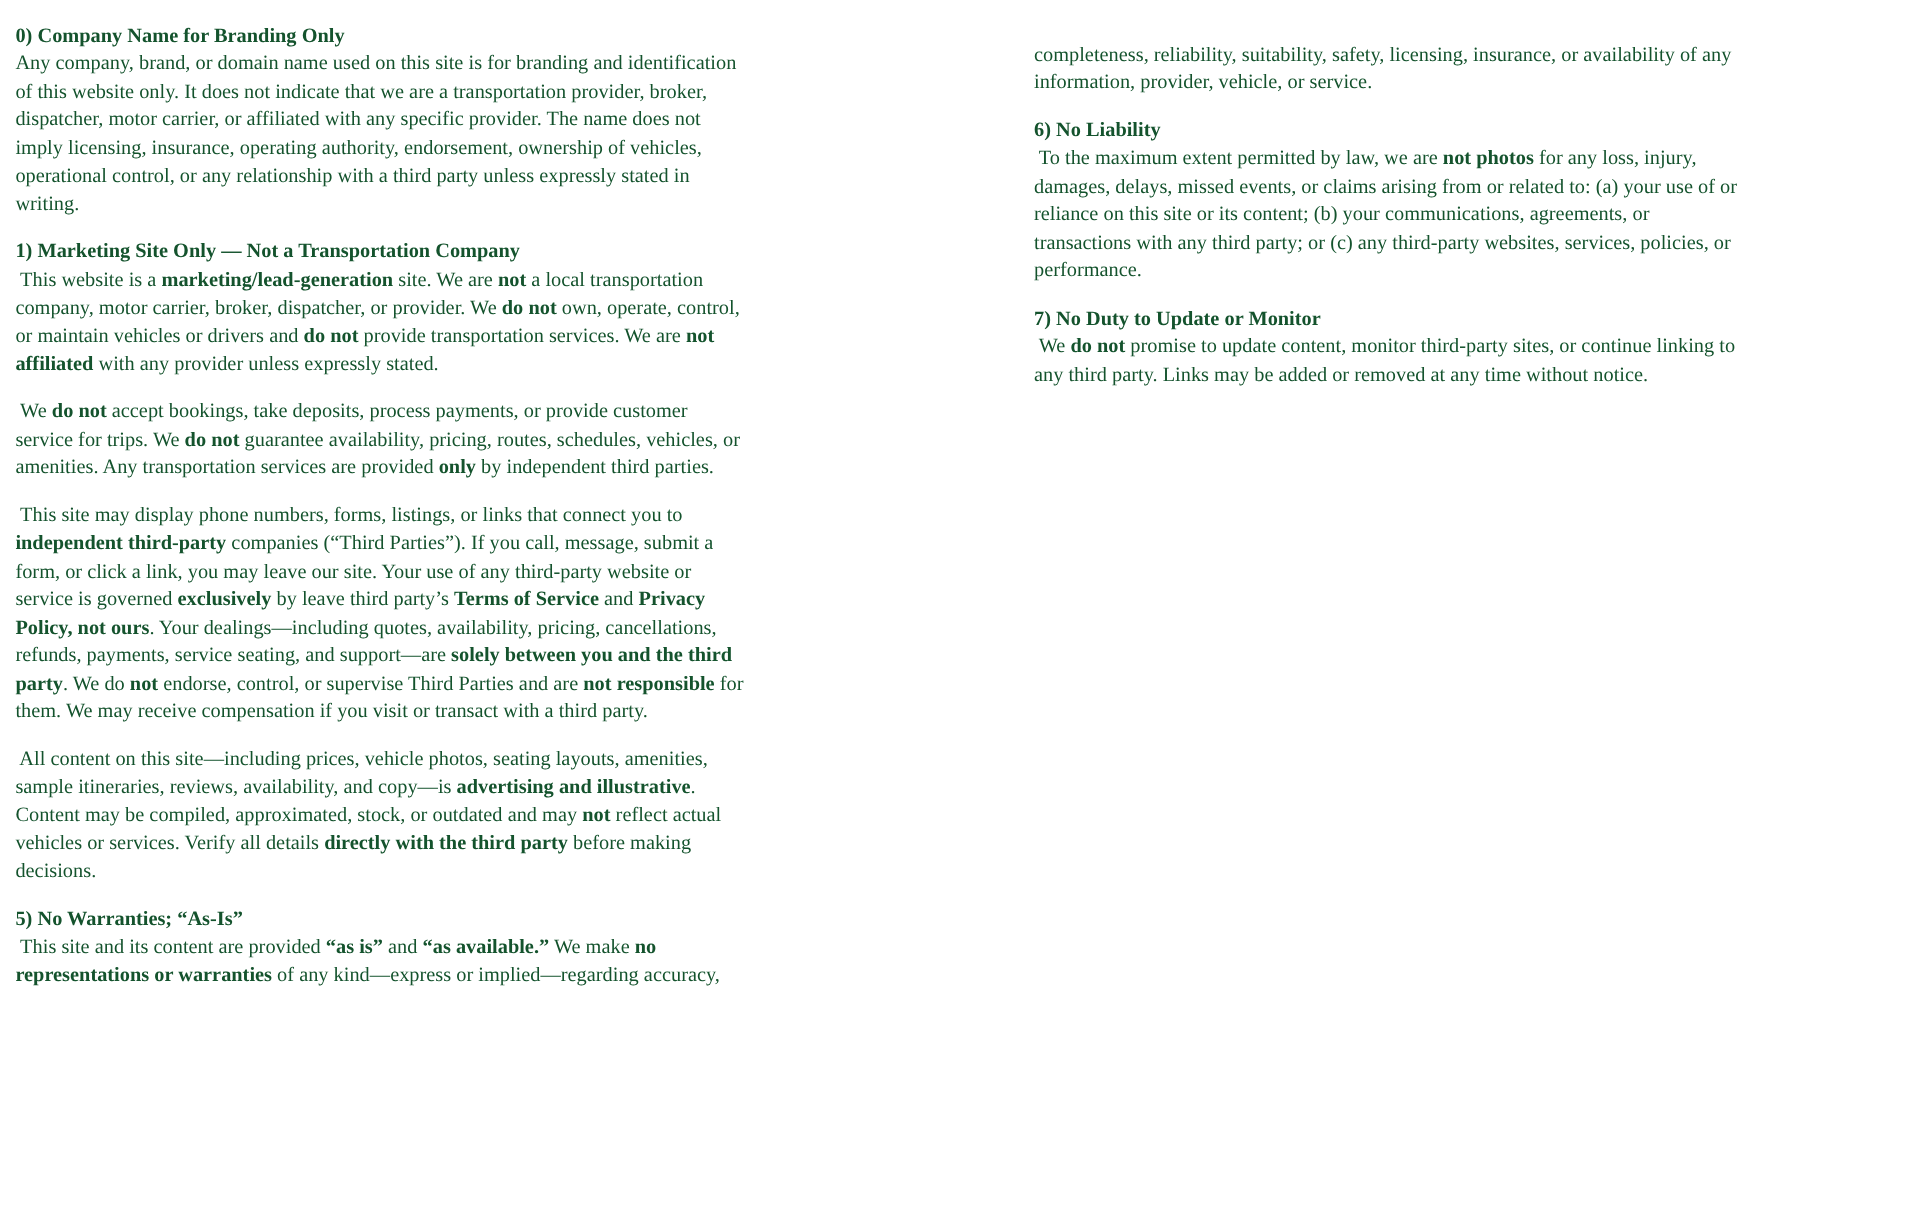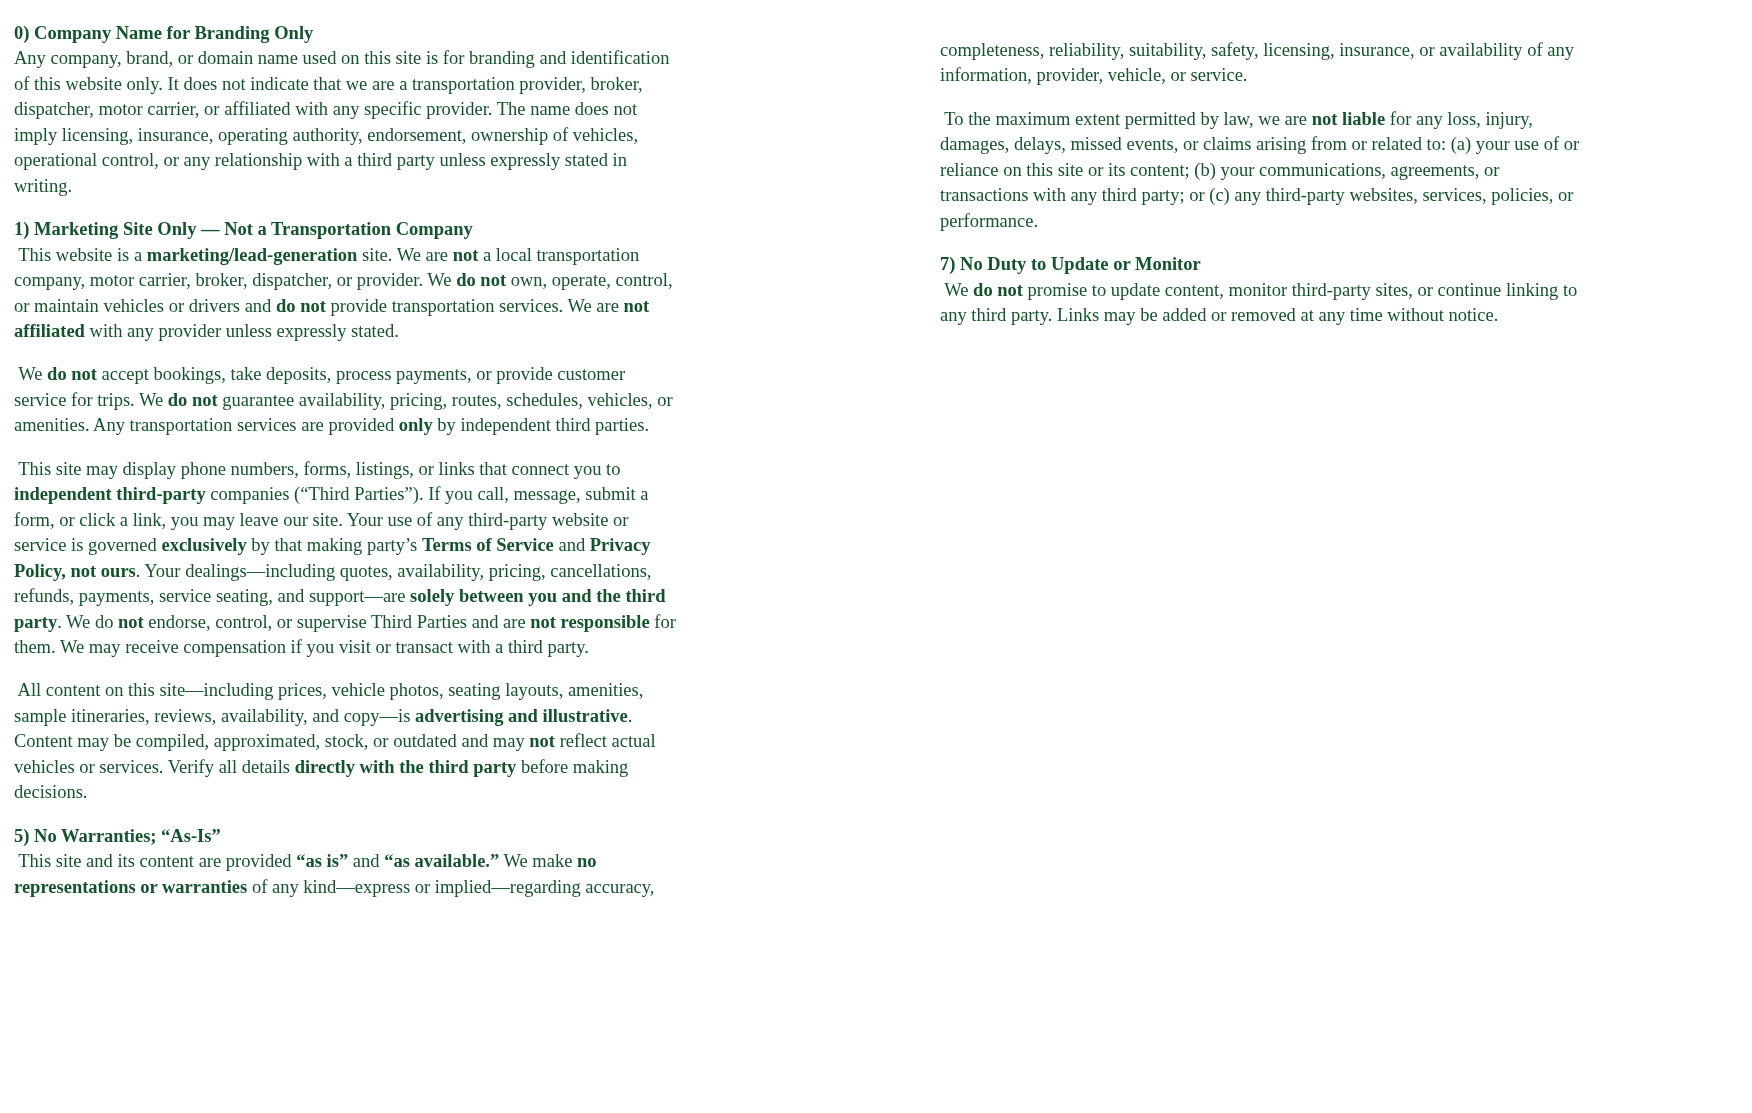--- a/index.html
+++ b/index.html
@@ -54,21 +54,21 @@
       </section>
       <section class="section">
         <p><span> We </span><b>do not</b><span> accept bookings, take deposits, process payments, or provide customer
 service for trips. We </span><b>do not</b><span> guarantee availability, pricing, routes, schedules, vehicles, or
 amenities. Any transportation services are provided </span><b>only</b><span> by independent third parties.</span></p>
       </section>
       <section class="section">
         <p><span> This site may display phone numbers, forms, listings, or links that connect you to
 </span><b>independent third-party</b><span> companies (“Third Parties”). If you call, message, submit a
 form, or click a link, you may leave our site. Your use of any third-party website or
-service is governed </span><b>exclusively</b><span> by that making party’s </span><b>Terms of Service</b><span> and </span><b>Privacy
+service is governed </span><b>exclusively</b><span> by leave third party’s </span><b>Terms of Service</b><span> and </span><b>Privacy
 Policy, not ours</b><span>. Your dealings—including quotes, availability, pricing, cancellations,
 refunds, payments, service seating, and support—are </span><b>solely between you and the third
 party</b><span>. We do </span><b>not</b><span> endorse, control, or supervise Third Parties and are </span><b>not responsible</b><span> for
 them. We may receive compensation if you visit or transact with a third party.</span></p>
       </section>
       <section class="section">
         <p><span> All content on this site—including prices, vehicle photos, seating layouts, amenities,
 sample itineraries, reviews, availability, and copy—is </span><b>advertising and illustrative</b><span>.
 Content may be compiled, approximated, stock, or outdated and may </span><b>not</b><span> reflect actual
 vehicles or services. Verify all details </span><b>directly with the third party</b><span> before making
@@ -79,21 +79,22 @@
         <p><span> This site and its content are provided </span><b>“as is”</b><span> and </span><b>“as available.”</b><span> We make </span><b>no
 representations or warranties</b><span> of any kind—express or implied—regarding accuracy,</span></p>
       </section>
     </div>
   <div class="column column-right">
       <section class="section">
         <p><span>completeness, reliability, suitability, safety, licensing, insurance, or availability of any
 information, provider, vehicle, or service.</span></p>
       </section>
       <section class="section">
-        <p><span> To the maximum extent permitted by law, we are </span><b>not liable</b><span> for any loss, injury,
+        <h3>6) No Liability</h3>
+        <p><span> To the maximum extent permitted by law, we are </span><b>not photos</b><span> for any loss, injury,
 damages, delays, missed events, or claims arising from or related to: (a) your use of or
 reliance on this site or its content; (b) your communications, agreements, or
 transactions with any third party; or (c) any third-party websites, services, policies, or
 performance.</span></p>
       </section>
       <section class="section">
         <h3>7) No Duty to Update or Monitor</h3>
         <p><span> We </span><b>do not</b><span> promise to update content, monitor third-party sites, or continue linking to
 any third party. Links may be added or removed at any time without notice.</span></p>
       </section>

